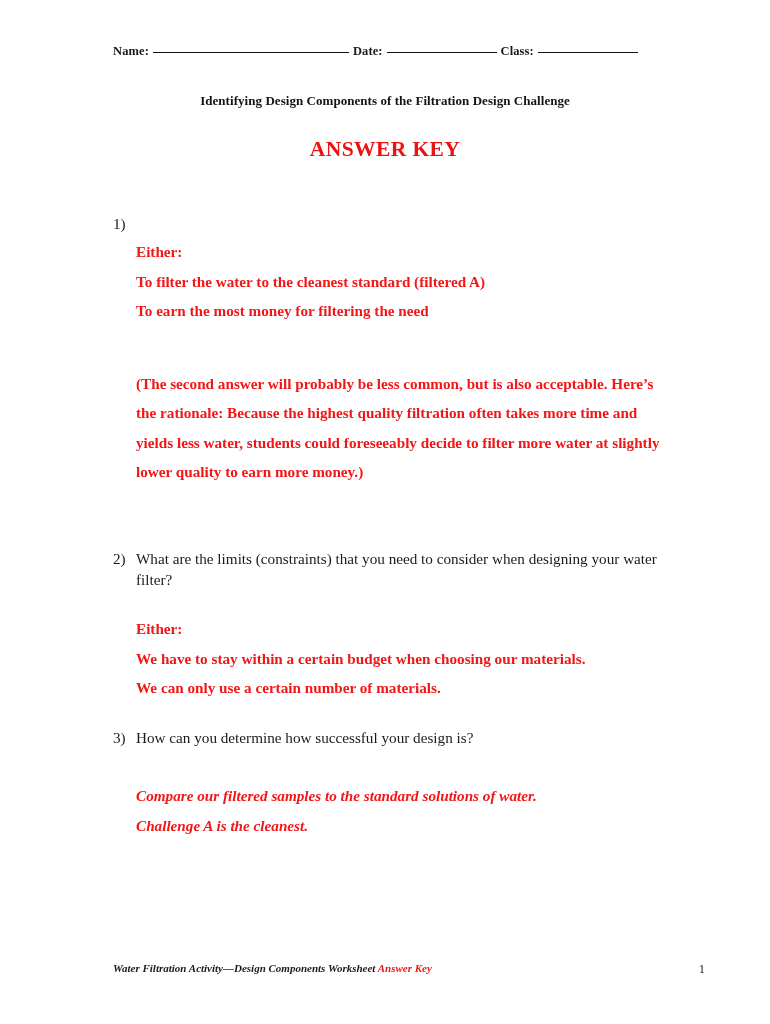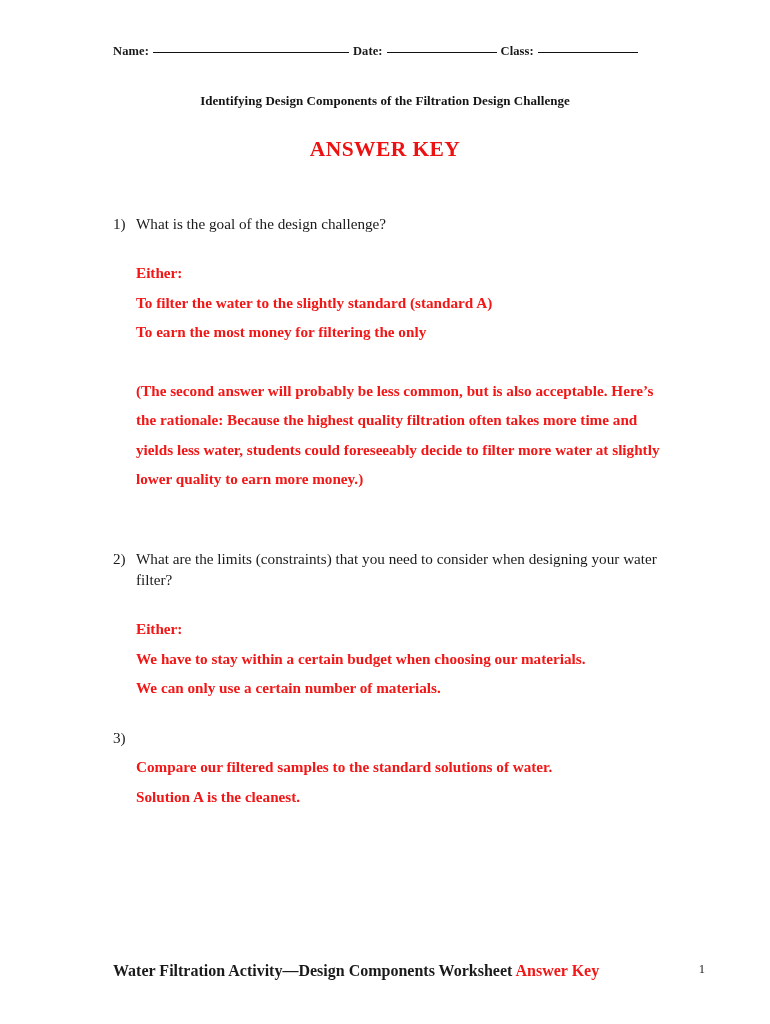--- a/index.html
+++ b/index.html
@@ -105,23 +105,24 @@
     white-space: normal;
     max-width: 532px;
   }
 
   
   .footer {
     position: absolute;
     left: 113px;
     top: 962px;
     width: 600px;
-    font-size: 16px;
+    font-size: 11px;
     font-weight: bold;
     white-space: nowrap;
+    font-style: italic;
   }
   .footer .fk-red { color: #f21616; font-weight: bold; }
   .page-number {
     position: absolute;
     left: 690px;
     top: 962px;
     width: 24px;
     text-align: center;
     font-size: 12.6px;
     color: #1a1a1a;
@@ -136,49 +137,49 @@
     <span>Name:</span><span class="hl-rule rule-name"></span><span>Date:</span><span class="hl-rule rule-date"></span><span>Class:</span><span class="hl-rule rule-class"></span>
   </div>
 
   <div class="doc-title">Identifying Design Components of the Filtration Design Challenge</div>
 
   <div class="answer-key-title">ANSWER KEY</div>
 
   <div class="qa-block" style="top:213px;">
     <div class="question">
       <span class="qnum">1)</span>
-      <span>What is the goal of the design challenge?</span>
     </div>
     <div class="answers" style="margin-top:24px;">
       <div class="ans-line">Either:</div>
-      <div class="ans-line">To filter the water to the slightly standard (standard A)</div>
-      <div class="ans-line">To earn the most money for filtering the only</div>
-      <div class="ans-para" style="margin-top:29px;">(The second answer will probably be less common, but is also acceptable. Here’s the rationale: Because the highest quality filtration often takes more time and yields less water, students could foreseeably decide to filter more water at slightly lower quality to earn more money.)</div>
+      <div class="ans-line">To filter the water to the cleanest standard (filtered A)</div>
+      <div class="ans-line">To earn the most money for filtering the need</div>
+      <div class="ans-para" style="margin-top:43px;">(The second answer will probably be less common, but is also acceptable. Here’s the rationale: Because the highest quality filtration often takes more time and yields less water, students could foreseeably decide to filter more water at slightly lower quality to earn more money.)</div>
     </div>
   </div>
 
   <div class="qa-block" style="top:548px;">
     <div class="question">
       <span class="qnum">2)</span>
       <span>What are the limits (constraints) that you need to consider when designing your water filter?</span>
     </div>
     <div class="answers" style="margin-top:24px;">
       <div class="ans-line">Either:</div>
       <div class="ans-line">We have to stay within a certain budget when choosing our materials.</div>
       <div class="ans-line">We can only use a certain number of materials.</div>
     </div>
   </div>
 
   <div class="qa-block" style="top:727px;">
     <div class="question">
       <span class="qnum">3)</span>
+      <span>How can you determine how successful your design is?</span>
     </div>
-    <div class="answers" style="margin-top:25px;">
+    <div class="answers" style="margin-top:33px;font-style:italic;">
       <div class="ans-line">Compare our filtered samples to the standard solutions of water.</div>
-      <div class="ans-line">Solution A is the cleanest.</div>
+      <div class="ans-line">Challenge A is the cleanest.</div>
     </div>
   </div>
 
   <div class="footer">
     <span>Water Filtration Activity—Design Components Worksheet </span><span class="fk-red">Answer Key</span>
   </div>
   <div class="page-number">1</div>
 
 </div>
 

